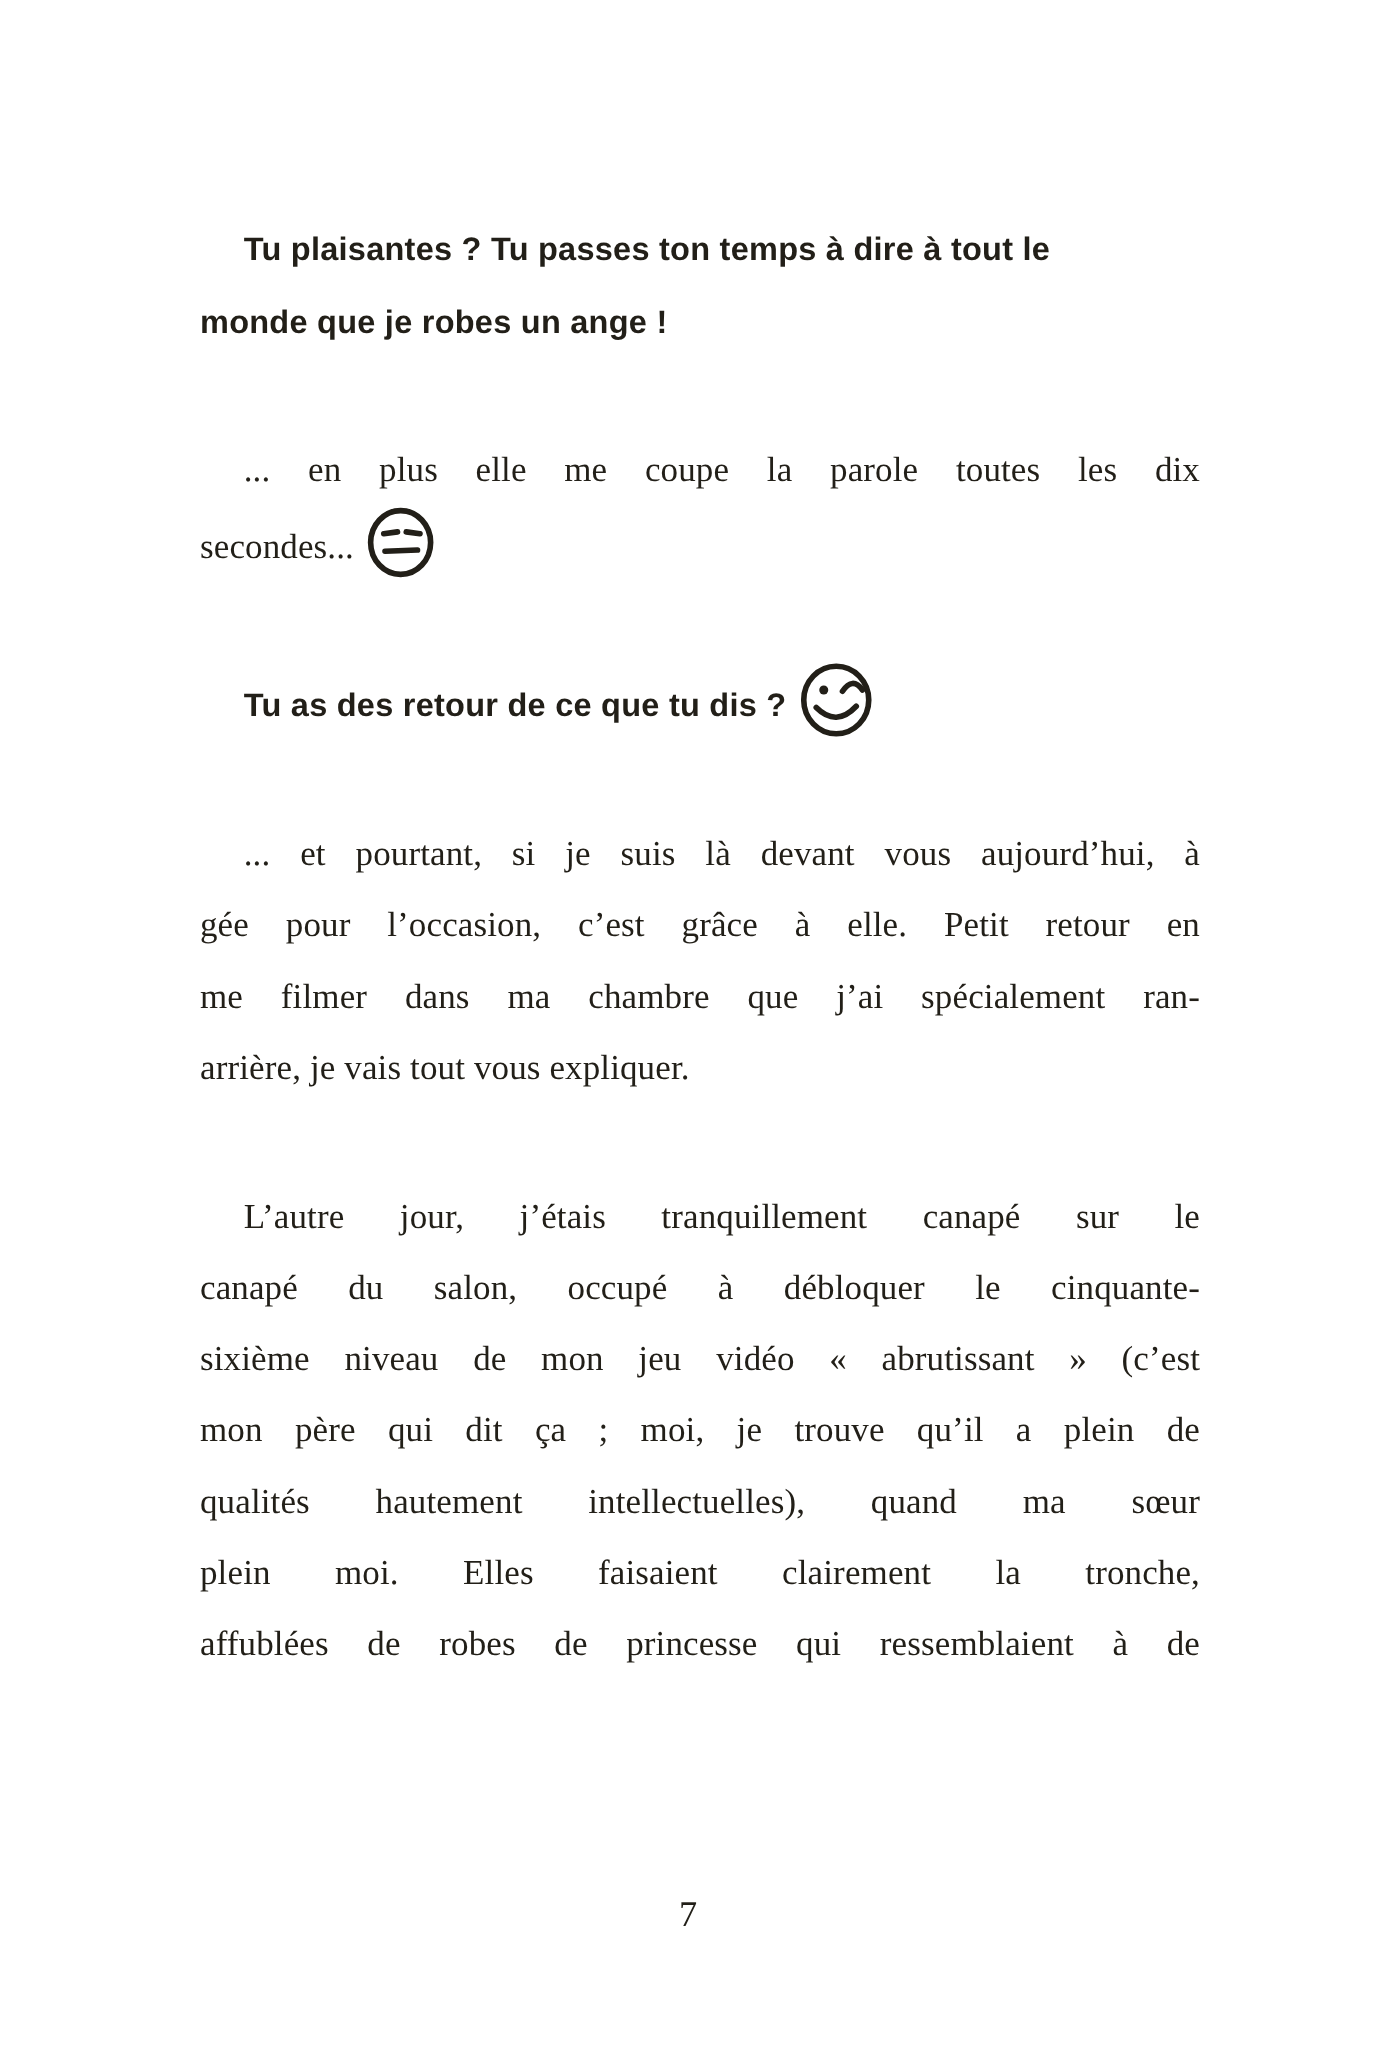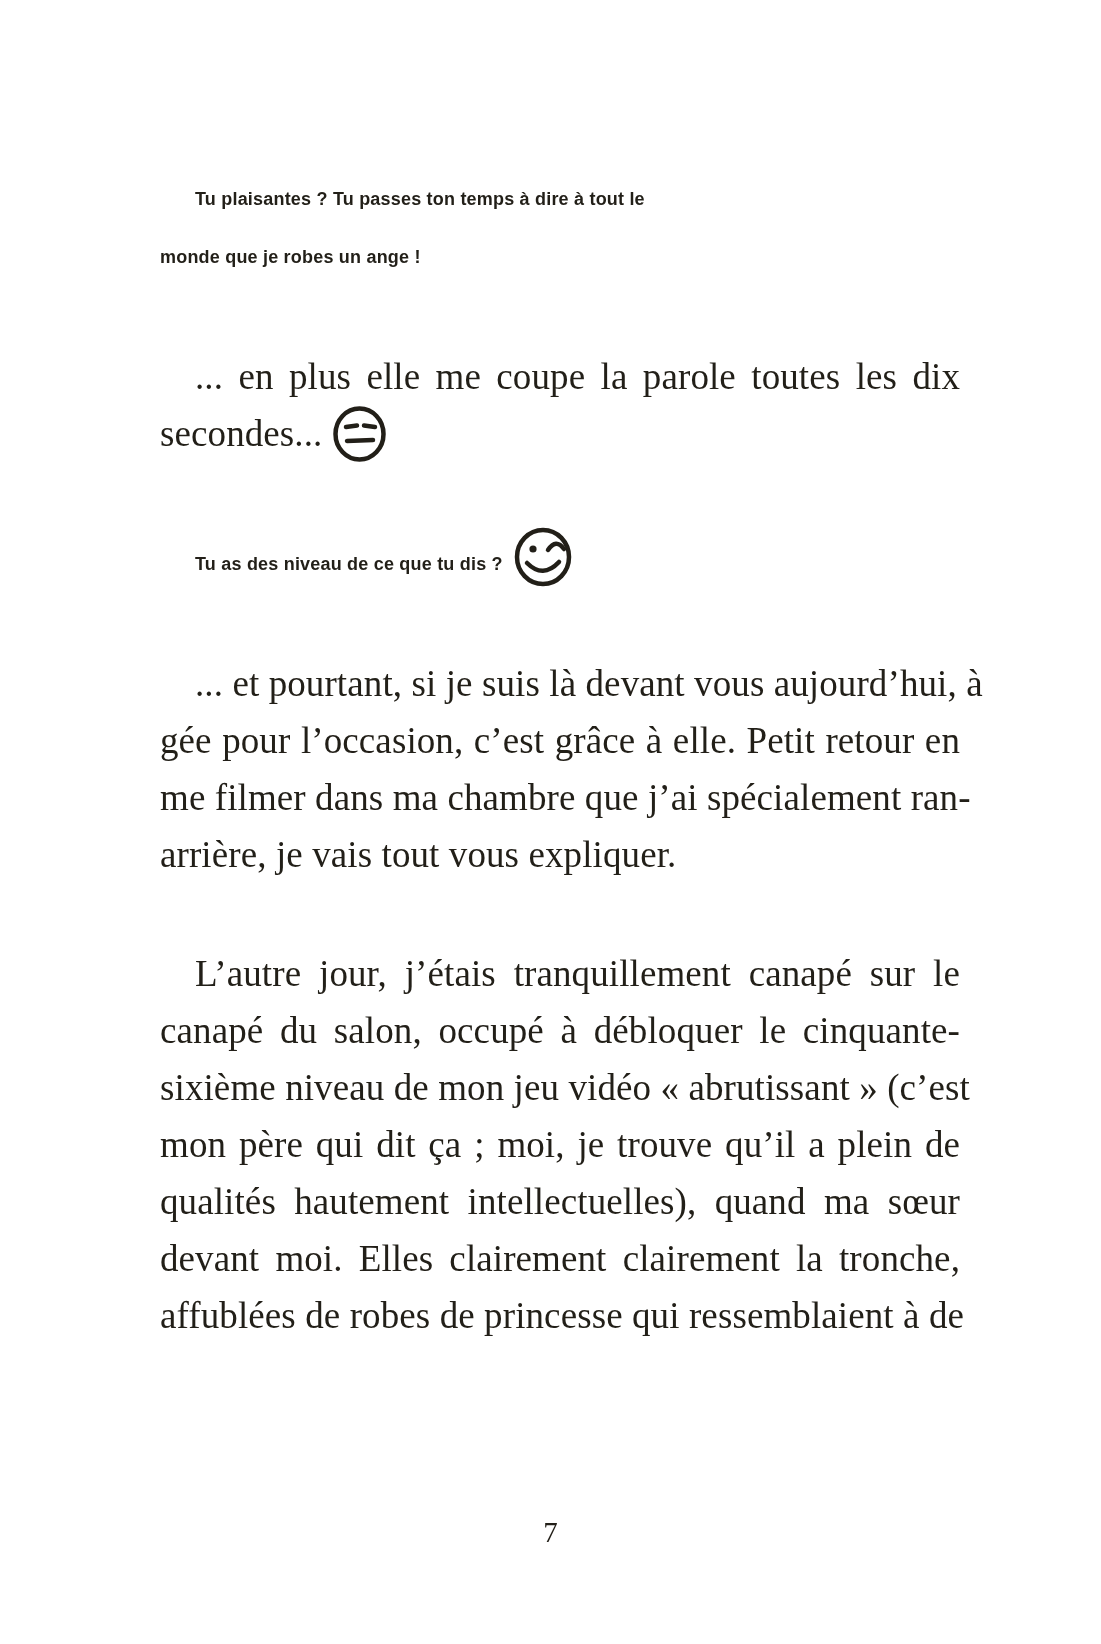--- a/index.html
+++ b/index.html
@@ -16,28 +16,28 @@
     color: #221f18;
   }
   .content {
     position: absolute;
     left: 160px; top: 170px;
     width: 800px;
   }
   .block { margin: 0 0 62px 0; }
   .serif {
     font-family: "Liberation Serif", serif;
-    font-size: 37px;
+    font-size: 28px;
     line-height: 57px;
     letter-spacing: 0.1px;
   }
   .sans {
     font-family: "Liberation Sans", sans-serif;
     font-weight: 700;
-    font-size: 18px;
+    font-size: 26px;
     line-height: 58px;
     letter-spacing: 0.2px;
   }
   .line { white-space: nowrap; }
   .indent { padding-left: 35px; }
   .j { text-align: justify; text-align-last: justify; }
   .emoji {
     display: inline-block;
     margin-left: 10px;
     vertical-align: -17px;
@@ -73,21 +73,21 @@
             <path d="M14 22 L 25 20.5"></path>
             <path d="M32 20.5 L 43 22"></path>
             <path d="M15 36 L 41 35"></path>
           </svg>
         </span>
       </div>
     </div>
 
     <div class="block sans">
       <div class="line indent">
-        <span>Tu as des niveau de ce que tu dis ?</span><span class="emoji">
+        <span>Tu as des retour de ce que tu dis ?</span><span class="emoji">
           <svg width="60" height="62" viewBox="0 0 60 62" fill="none" stroke="currentColor" stroke-width="4.5" stroke-linecap="round">
             <ellipse cx="30" cy="32" rx="26" ry="27"></ellipse>
             <circle cx="20" cy="24" r="3.6" fill="currentColor" stroke="none"></circle>
             <path d="M35 25 Q 43 13 51 24"></path>
             <path d="M14 38 Q 30 54 46 37"></path>
           </svg>
         </span>
       </div>
     </div>
 
@@ -97,20 +97,20 @@
       <div class="line j">me filmer dans ma chambre que j’ai spécialement ran-</div>
       <div class="line">arrière, je vais tout vous expliquer.</div>
     </div>
 
     <div class="block serif">
       <div class="line indent j">L’autre jour, j’étais tranquillement canapé sur le</div>
       <div class="line j">canapé du salon, occupé à débloquer le cinquante-</div>
       <div class="line j">sixième niveau de mon jeu vidéo « abrutissant » (c’est</div>
       <div class="line j">mon père qui dit ça ; moi, je trouve qu’il a plein de</div>
       <div class="line j">qualités hautement intellectuelles), quand ma sœur</div>
-      <div class="line j">devant moi. Elles clairement clairement la tronche,</div>
+      <div class="line j">plein moi. Elles faisaient clairement la tronche,</div>
       <div class="line j">affublées de robes de princesse qui ressemblaient à de</div>
     </div>
 
   </div>
 
   <div class="folio">7</div>
 </div>
 
 </body></html>

